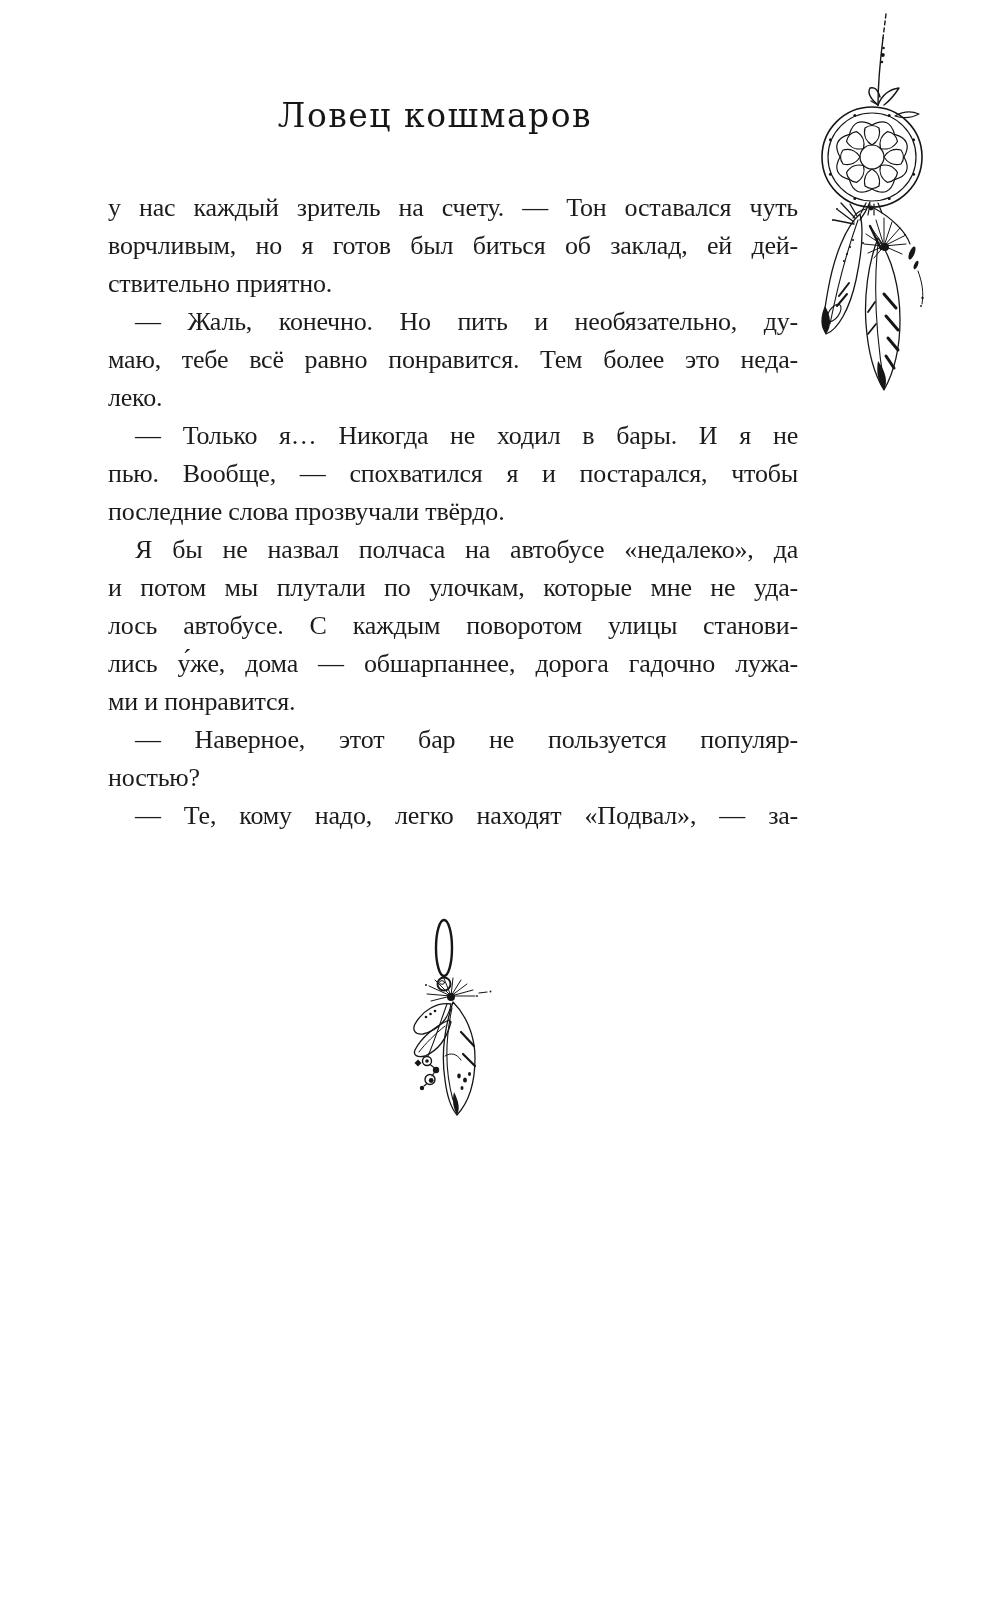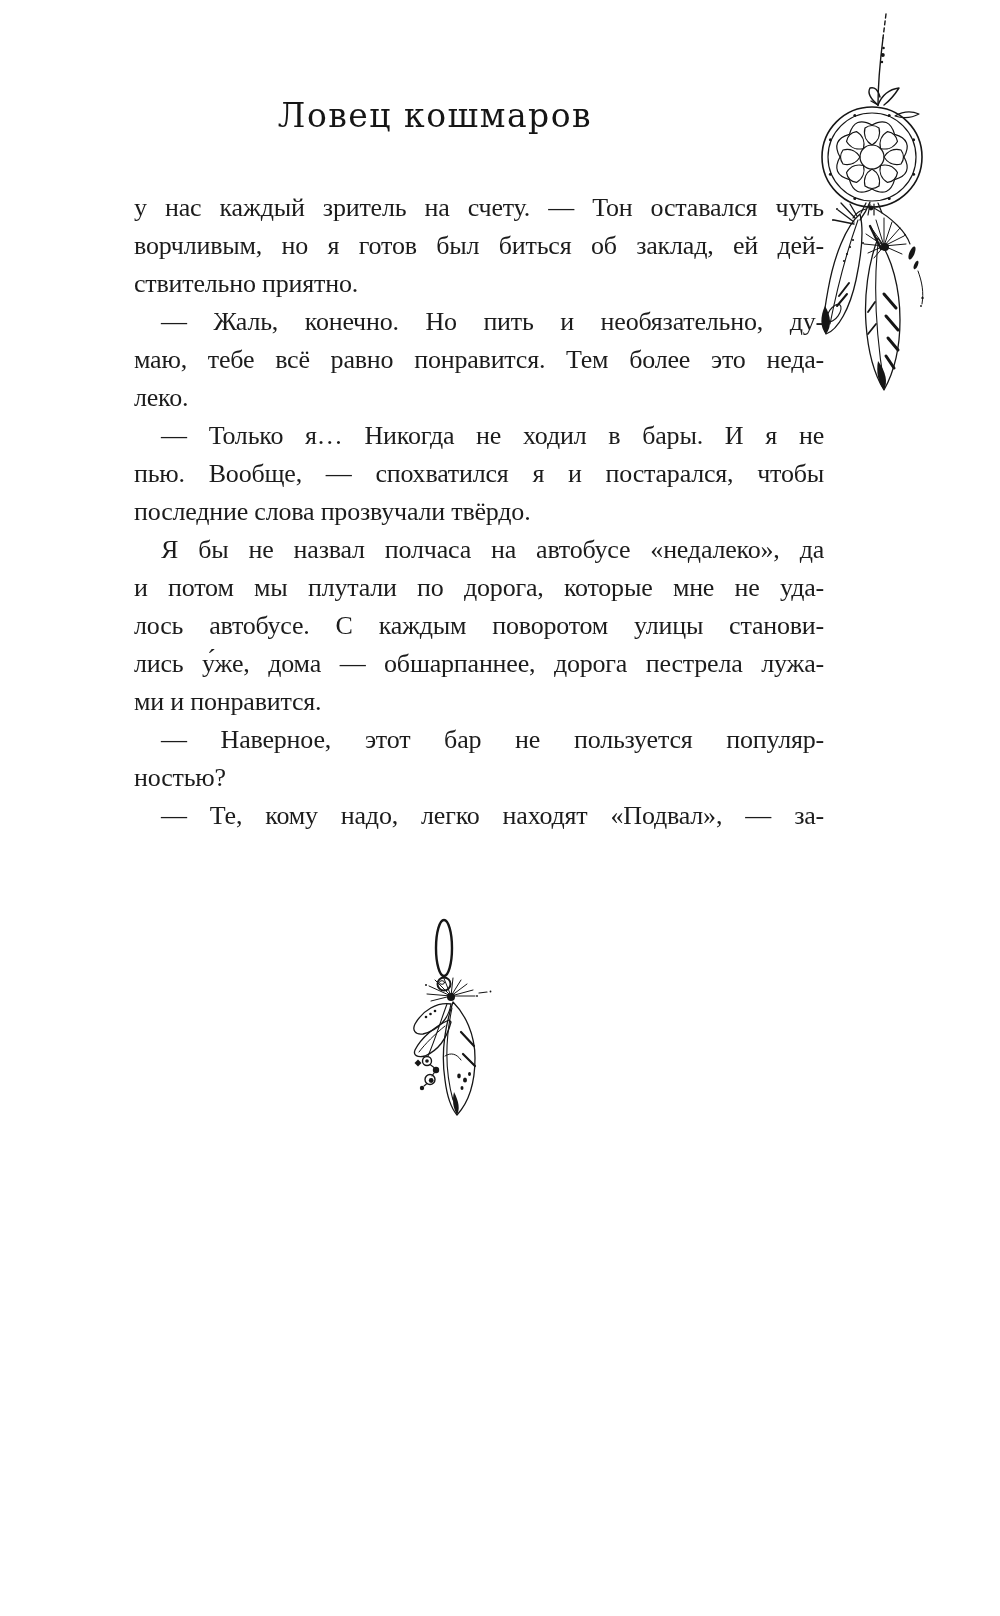--- a/index.html
+++ b/index.html
@@ -25,21 +25,20 @@
   }
   .body-text {
     position: absolute;
     left: 108px;
     top: 189px;
     width: 690px;
     font-size: 26px;
     line-height: 38px;
     letter-spacing: -0.2px;
     color: #1c1c1c;
-    margin-left: 26px;
   }
   .line {
     text-align: justify;
     text-align-last: justify;
     -moz-text-align-last: justify;
     height: 38px;
     overflow: hidden;
   }
   .line.last {
     text-align-last: left;
@@ -151,23 +150,23 @@
         <div class="line">маю, тебе всё равно понравится. Тем более это неда-</div>
         <div class="line last">леко.</div>
       </div>
       <div class="para indent">
         <div class="line">— Только я… Никогда не ходил в бары. И я не</div>
         <div class="line">пью. Вообще, — спохватился я и постарался, чтобы</div>
         <div class="line last">последние слова прозвучали твёрдо.</div>
       </div>
       <div class="para indent">
         <div class="line">Я бы не назвал полчаса на автобусе «недалеко», да</div>
-        <div class="line">и потом мы плутали по дорога, которые мне не уда-</div>
+        <div class="line">и потом мы плутали по улочкам, которые мне не уда-</div>
         <div class="line">лось автобусе. С каждым поворотом улицы станови-</div>
-        <div class="line">лись у́же, дома — обшарпаннее, дорога пестрела лужа-</div>
+        <div class="line">лись у́же, дома — обшарпаннее, дорога гадочно лужа-</div>
         <div class="line last">ми и понравится.</div>
       </div>
       <div class="para indent">
         <div class="line">— Наверное, этот бар не пользуется популяр-</div>
         <div class="line last">ностью?</div>
       </div>
       <div class="para indent">
         <div class="line">— Те, кому надо, легко находят «Подвал», — за-</div>
       </div>
     </div>

